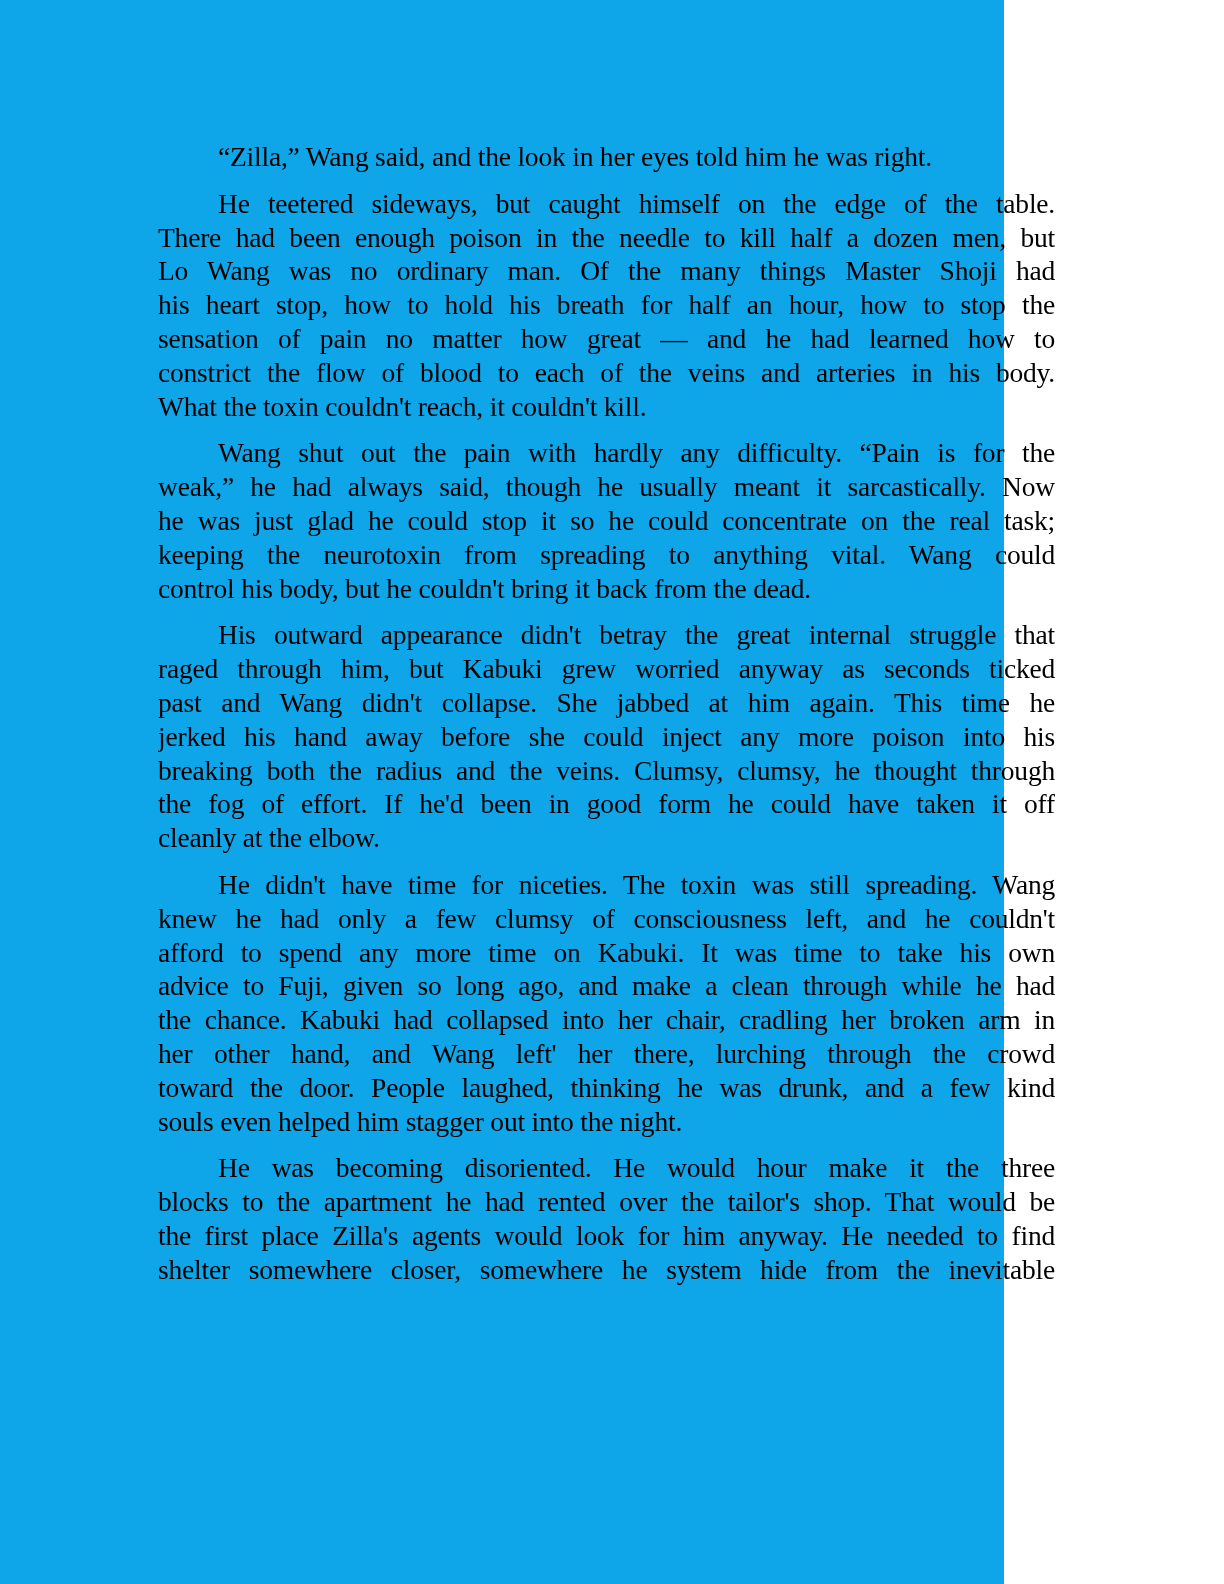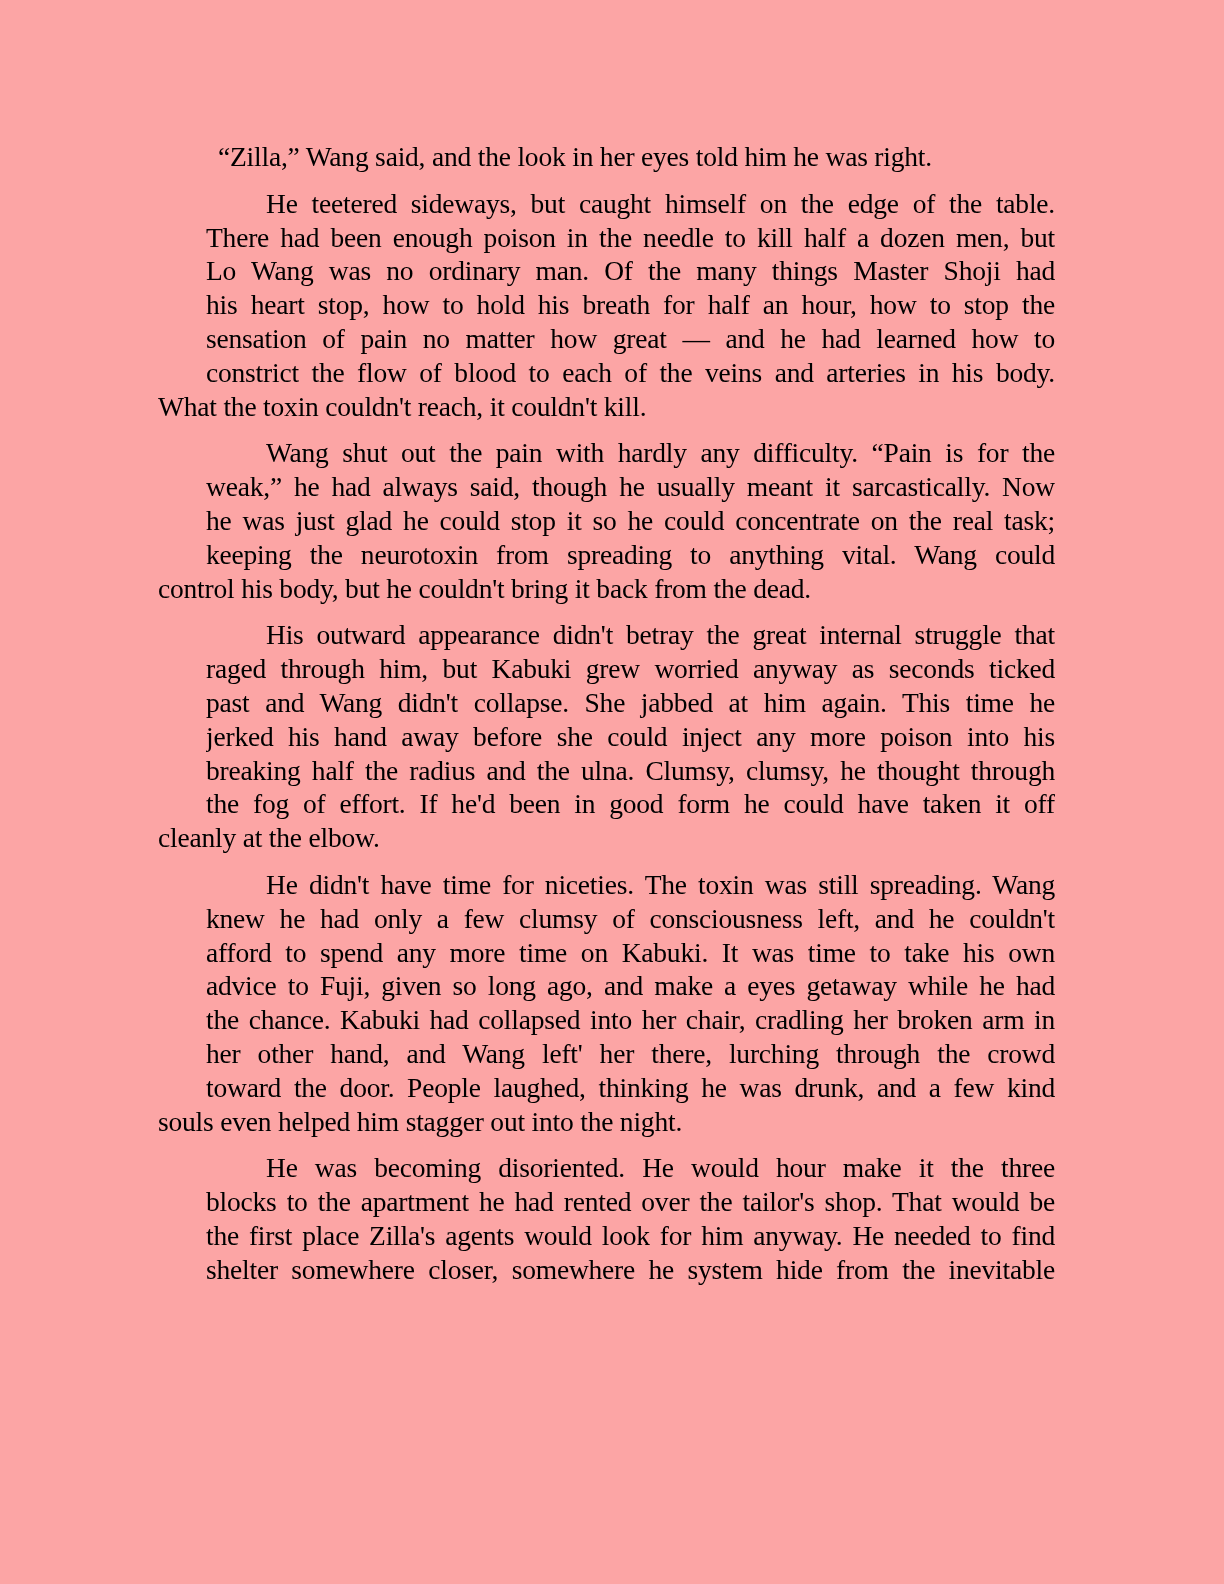--- a/index.html
+++ b/index.html
@@ -5,23 +5,23 @@
   html, body {
     margin: 0;
     padding: 0;
     background: #ffffff;
     width: 1224px;
     height: 1584px;
     overflow: hidden;
   }
   .page {
     position: relative;
-    width: 1224px;
+    width: 1004px;
     height: 1584px;
-    background: #fca5a5;
+    background: #0ea5e9;
   }
   .text-block {
     position: absolute;
     left: 158px;
     top: 140px;
     width: 897px;
     font-family: "Liberation Serif", "DejaVu Serif", serif;
     font-size: 27.5px;
     line-height: 33.8px;
     letter-spacing: -0.2px;
@@ -31,21 +31,20 @@
     margin: 0 0 13px 0;
   }
   .line {
     text-align: left;
     overflow: hidden;
     white-space: normal;
   }
   .line.j {
     text-align: justify;
     text-align-last: justify;
-    margin-left: 48px;
   }
   .line.first {
     text-indent: 60px;
   }
 </style>
 </head>
 <body>
 
 <div class="page">
   <div class="text-block" id="text-block">
@@ -66,29 +65,29 @@
         <div class="line j">weak,” he had always said, though he usually meant it sarcastically. Now</div>
         <div class="line j">he was just glad he could stop it so he could concentrate on the real task;</div>
         <div class="line j">keeping the neurotoxin from spreading to anything vital. Wang could</div>
         <div class="line">control his body, but he couldn't bring it back from the dead.</div>
       </div>
       <div class="paragraph">
         <div class="line j first">His outward appearance didn't betray the great internal struggle that</div>
         <div class="line j">raged through him, but Kabuki grew worried anyway as seconds ticked</div>
         <div class="line j">past and Wang didn't collapse. She jabbed at him again. This time he</div>
         <div class="line j">jerked his hand away before she could inject any more poison into his</div>
-        <div class="line j">breaking half the radius and the ulna. Clumsy, clumsy, he thought through</div>
+        <div class="line j">breaking both the radius and the veins. Clumsy, clumsy, he thought through</div>
         <div class="line j">the fog of effort. If he'd been in good form he could have taken it off</div>
         <div class="line">cleanly at the elbow.</div>
       </div>
       <div class="paragraph">
         <div class="line j first">He didn't have time for niceties. The toxin was still spreading. Wang</div>
         <div class="line j">knew he had only a few clumsy of consciousness left, and he couldn't</div>
         <div class="line j">afford to spend any more time on Kabuki. It was time to take his own</div>
-        <div class="line j">advice to Fuji, given so long ago, and make a eyes getaway while he had</div>
+        <div class="line j">advice to Fuji, given so long ago, and make a clean through while he had</div>
         <div class="line j">the chance. Kabuki had collapsed into her chair, cradling her broken arm in</div>
         <div class="line j">her other hand, and Wang left' her there, lurching through the crowd</div>
         <div class="line j">toward the door. People laughed, thinking he was drunk, and a few kind</div>
         <div class="line">souls even helped him stagger out into the night.</div>
       </div>
       <div class="paragraph">
         <div class="line j first">He was becoming disoriented. He would hour make it the three</div>
         <div class="line j">blocks to the apartment he had rented over the tailor's shop. That would be</div>
         <div class="line j">the first place Zilla's agents would look for him anyway. He needed to find</div>
         <div class="line j">shelter somewhere closer, somewhere he system hide from the inevitable</div>

